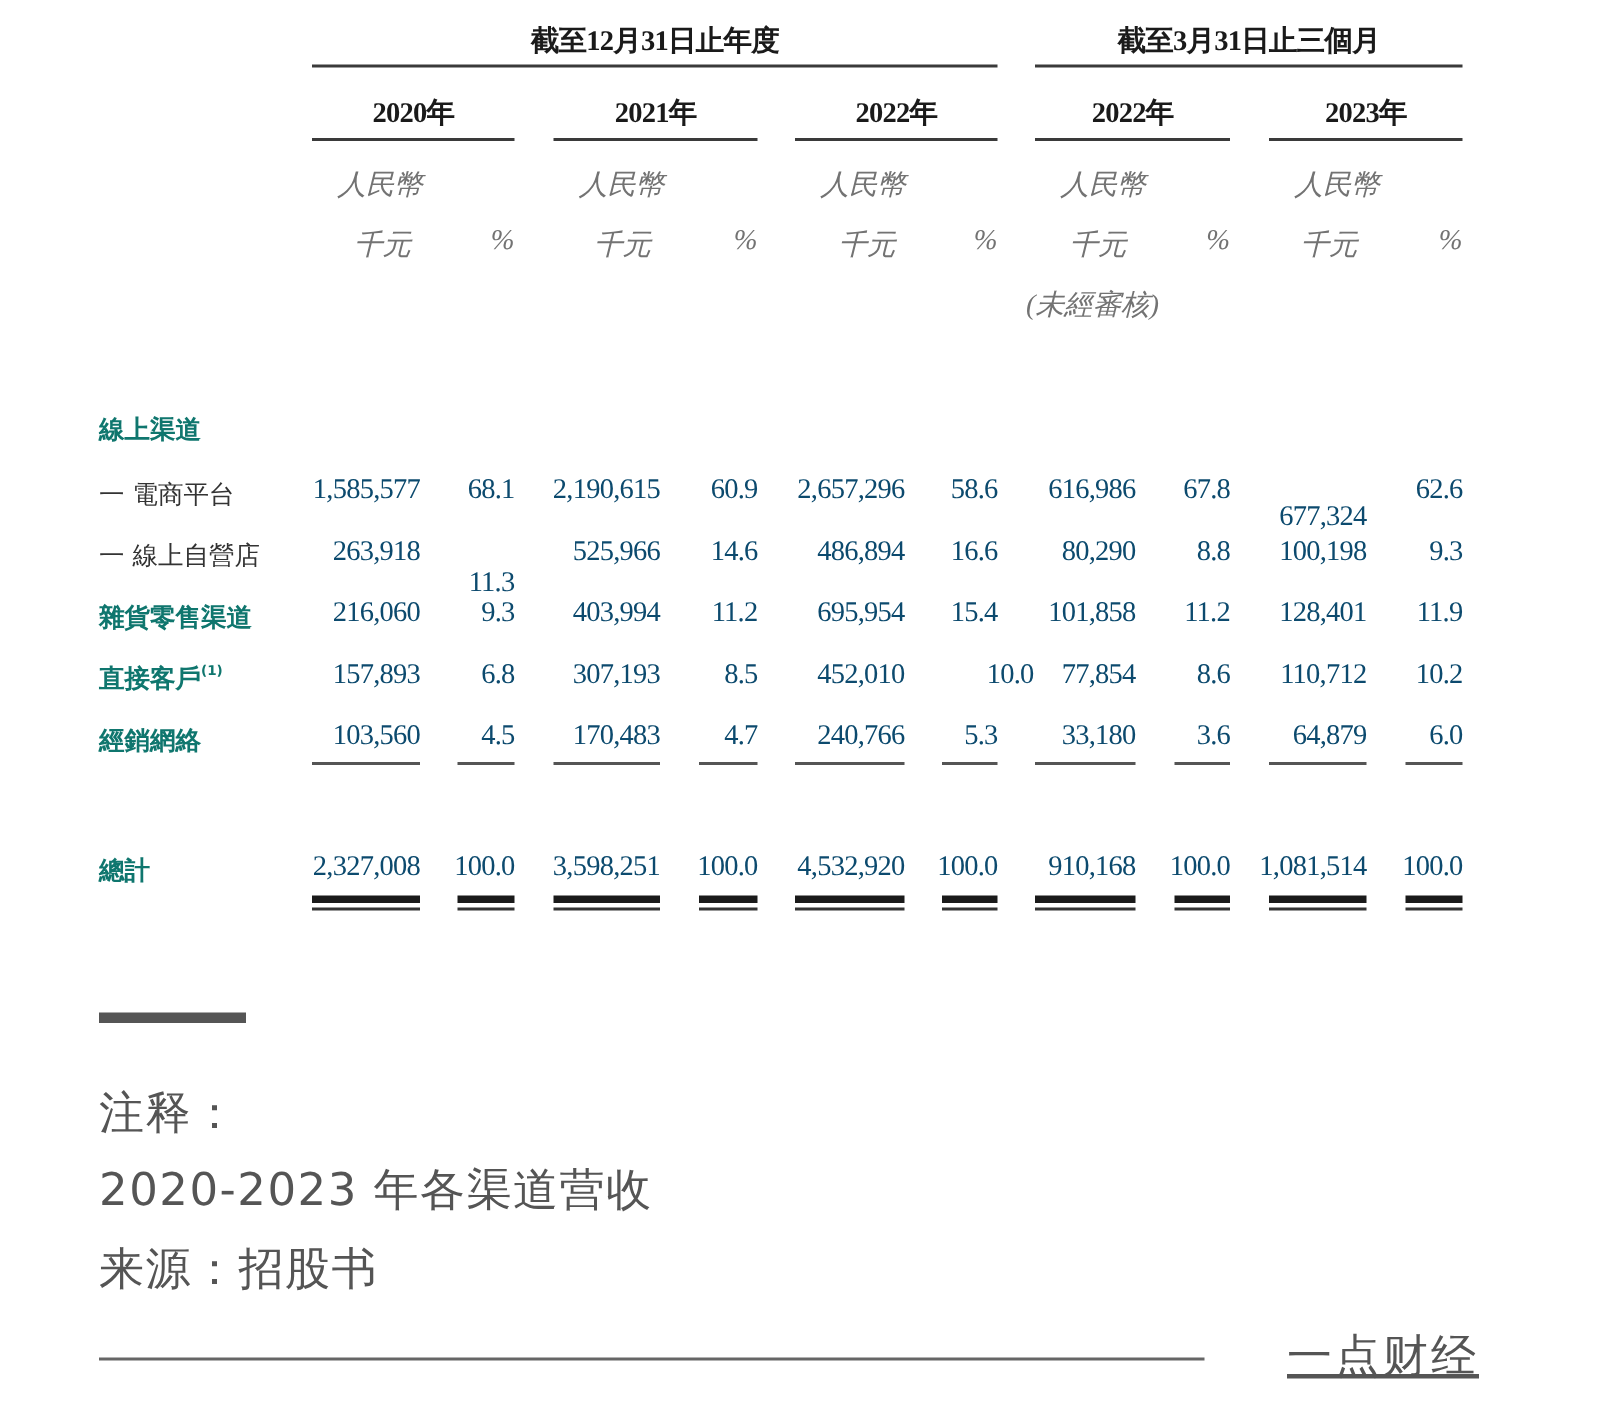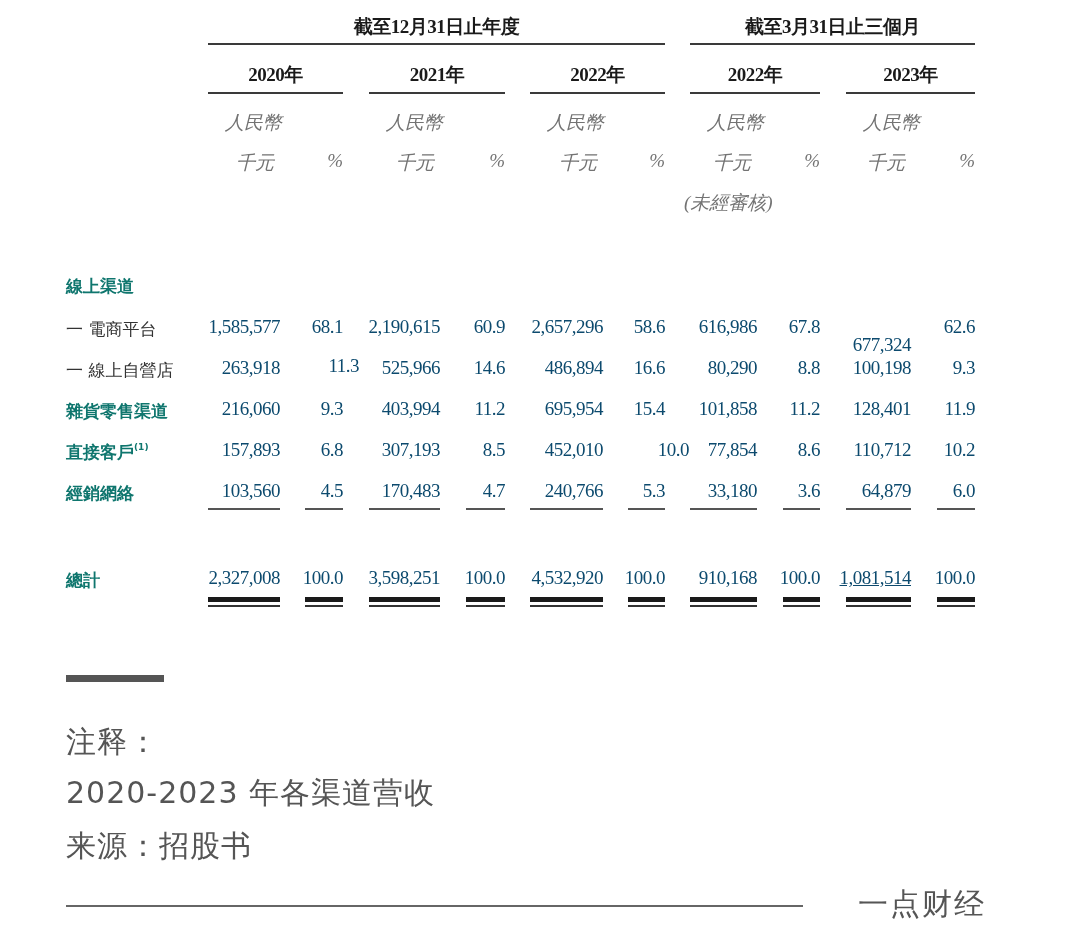--- a/index.html
+++ b/index.html
@@ -10,21 +10,21 @@
   .hline { position: absolute; height: 2px; background: #3a3a3a; }
   .year { font-weight: bold; font-size: 19px; text-align: center; letter-spacing: -0.5px; }
   .unit { font-style: italic; font-size: 19px; color: #737373; }
   .rowlabel { font-family: "DejaVu Sans", sans-serif; font-size: 17px; font-weight: bold; color: #0f766e; }
   .rowlabel.sub { font-weight: normal; color: #333; }
   .num { font-size: 19px; text-align: right; letter-spacing: -0.5px; color: #0c4a6e; }
   .uline { position: absolute; height: 2px; background: #555; }
   .dbl-thick { position: absolute; height: 5px; background: #1a1a1a; }
   .dbl-thin { position: absolute; height: 2px; background: #333; }
   .note { font-family: "DejaVu Sans", sans-serif; color: #555; font-size: 30px; letter-spacing: 1px; }
-  .brand { font-family: "DejaVu Sans", sans-serif; color: #555; font-size: 30px; letter-spacing: 2px; }
+  .brand { font-family: "DejaVu Sans", sans-serif; color: #555; font-size: 30px; letter-spacing: 2px; text-decoration: underline; }
   sup { font-size: 9px; vertical-align: 8px; }
 </style>
 </head>
 <body>
 
 <div id="doc">
     <div class="abs hdr-group" style="left:208px;top:14px;width:457px;">截至12月31日止年度</div>
     <div class="abs hline" style="left:208px;top:43px;width:457px;"></div>
     <div class="abs hdr-group" style="left:690px;top:14px;width:285px;">截至3月31日止三個月</div>
     <div class="abs hline" style="left:690px;top:43px;width:285px;"></div>
@@ -61,21 +61,21 @@
     <div class="abs num" style="left:310px;top:316px;width:130px;">2,190,615</div>
     <div class="abs num" style="left:435px;top:316px;width:70px;">60.9</div>
     <div class="abs num" style="left:473px;top:316px;width:130px;">2,657,296</div>
     <div class="abs num" style="left:595px;top:316px;width:70px;">58.6</div>
     <div class="abs num" style="left:627px;top:316px;width:130px;">616,986</div>
     <div class="abs num" style="left:750px;top:316px;width:70px;">67.8</div>
     <div class="abs num" style="left:781px;top:334px;width:130px;">677,324</div>
     <div class="abs num" style="left:905px;top:316px;width:70px;">62.6</div>
     <div class="abs rowlabel sub" style="left:66px;top:359px;"><span>一 線上自營店</span></div>
     <div class="abs num" style="left:150px;top:357px;width:130px;">263,918</div>
-    <div class="abs num" style="left:273px;top:355px;width:70px;margin-left:16px;">11.3</div>
+    <div class="abs num" style="left:273px;top:378px;width:70px;">11.3</div>
     <div class="abs num" style="left:310px;top:357px;width:130px;">525,966</div>
     <div class="abs num" style="left:435px;top:357px;width:70px;">14.6</div>
     <div class="abs num" style="left:473px;top:357px;width:130px;">486,894</div>
     <div class="abs num" style="left:595px;top:357px;width:70px;">16.6</div>
     <div class="abs num" style="left:627px;top:357px;width:130px;">80,290</div>
     <div class="abs num" style="left:750px;top:357px;width:70px;">8.8</div>
     <div class="abs num" style="left:781px;top:357px;width:130px;">100,198</div>
     <div class="abs num" style="left:905px;top:357px;width:70px;">9.3</div>
     <div class="abs rowlabel" style="left:66px;top:400px;"><span>雜貨零售渠道</span></div>
     <div class="abs num" style="left:150px;top:398px;width:130px;">216,060</div>
@@ -138,21 +138,21 @@
     <div class="abs dbl-thick" style="left:530px;top:597px;width:73px;"></div>
     <div class="abs dbl-thin" style="left:530px;top:605px;width:73px;"></div>
     <div class="abs dbl-thick" style="left:628px;top:597px;width:37px;"></div>
     <div class="abs dbl-thin" style="left:628px;top:605px;width:37px;"></div>
     <div class="abs num" style="left:627px;top:567px;width:130px;">910,168</div>
     <div class="abs num" style="left:750px;top:567px;width:70px;">100.0</div>
     <div class="abs dbl-thick" style="left:690px;top:597px;width:67px;"></div>
     <div class="abs dbl-thin" style="left:690px;top:605px;width:67px;"></div>
     <div class="abs dbl-thick" style="left:783px;top:597px;width:37px;"></div>
     <div class="abs dbl-thin" style="left:783px;top:605px;width:37px;"></div>
-    <div class="abs num" style="left:781px;top:567px;width:130px;text-decoration:underline;">1,081,514</div>
+    <div class="abs num" style="left:781px;top:567px;width:130px;">1,081,514</div>
     <div class="abs num" style="left:905px;top:567px;width:70px;">100.0</div>
     <div class="abs dbl-thick" style="left:846px;top:597px;width:65px;"></div>
     <div class="abs dbl-thin" style="left:846px;top:605px;width:65px;"></div>
     <div class="abs dbl-thick" style="left:937px;top:597px;width:38px;"></div>
     <div class="abs dbl-thin" style="left:937px;top:605px;width:38px;"></div>
   </div>
 
 <div class="abs" style="left:66px;top:675px;width:98px;height:7px;background:#555;"></div>
 <div class="abs note" style="left:66px;top:722px;">注释：</div>
 <div class="abs note" style="left:66px;top:773px;">2020-2023 年各渠道营收</div>

